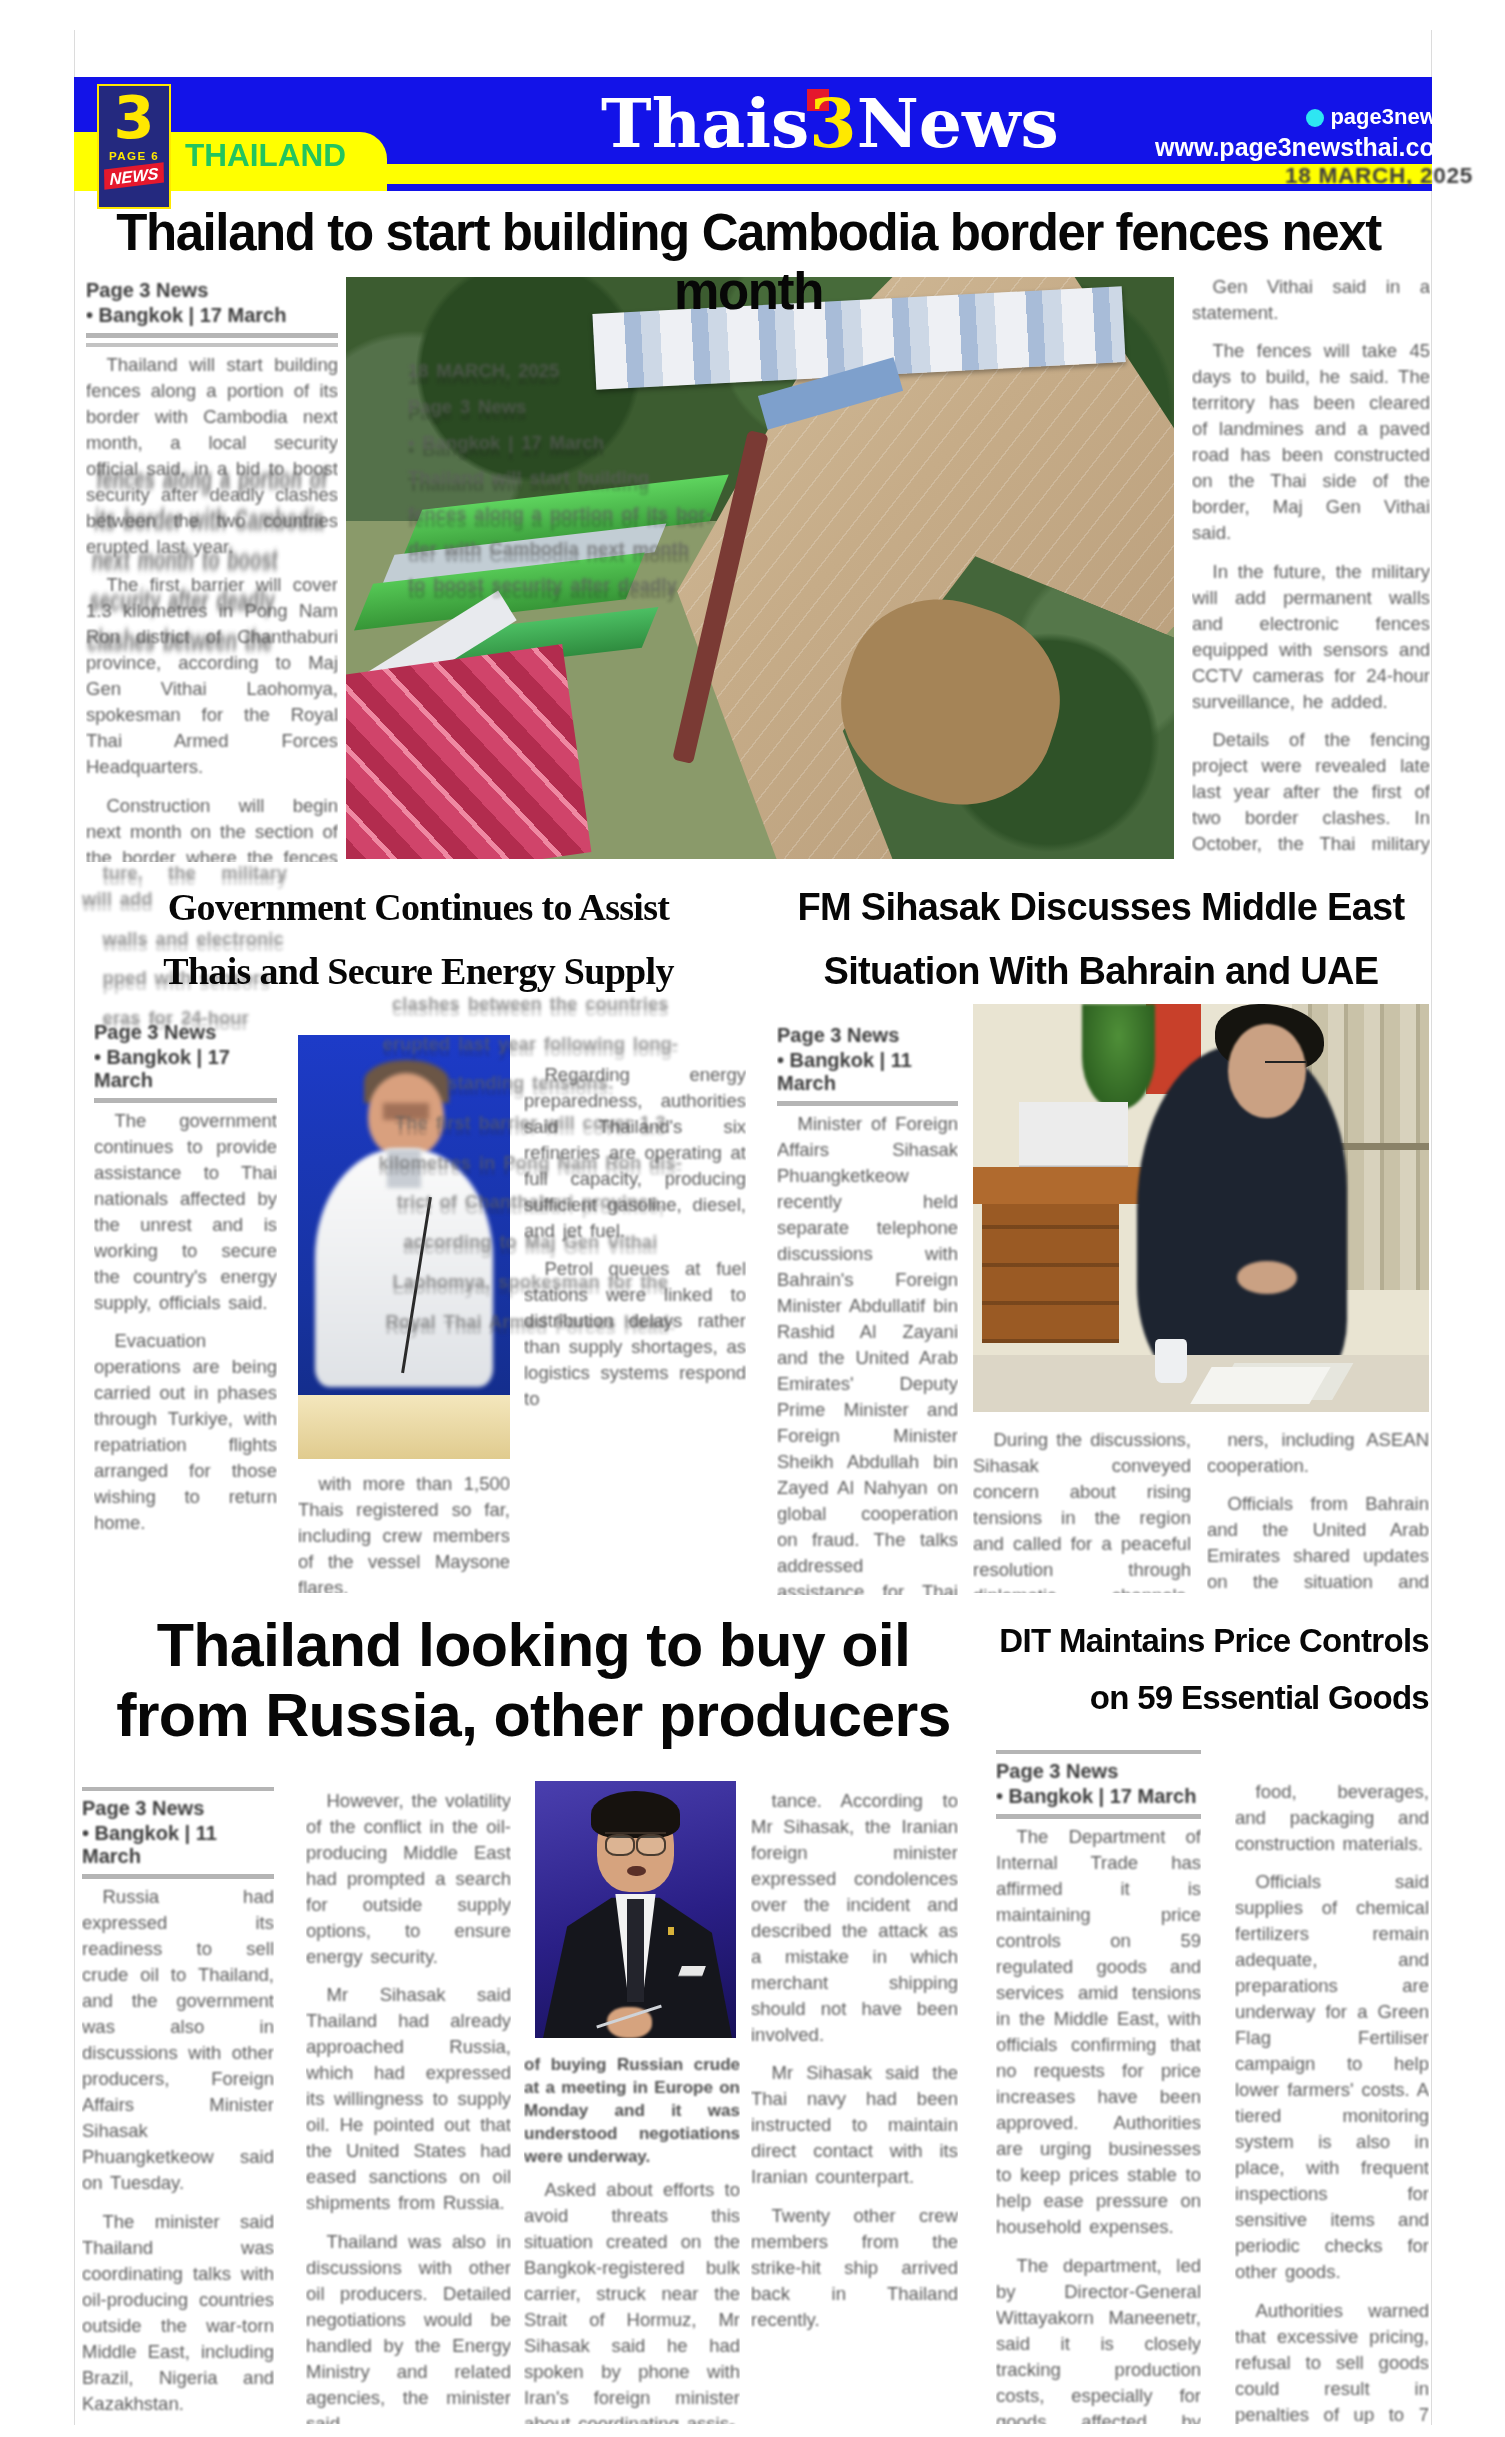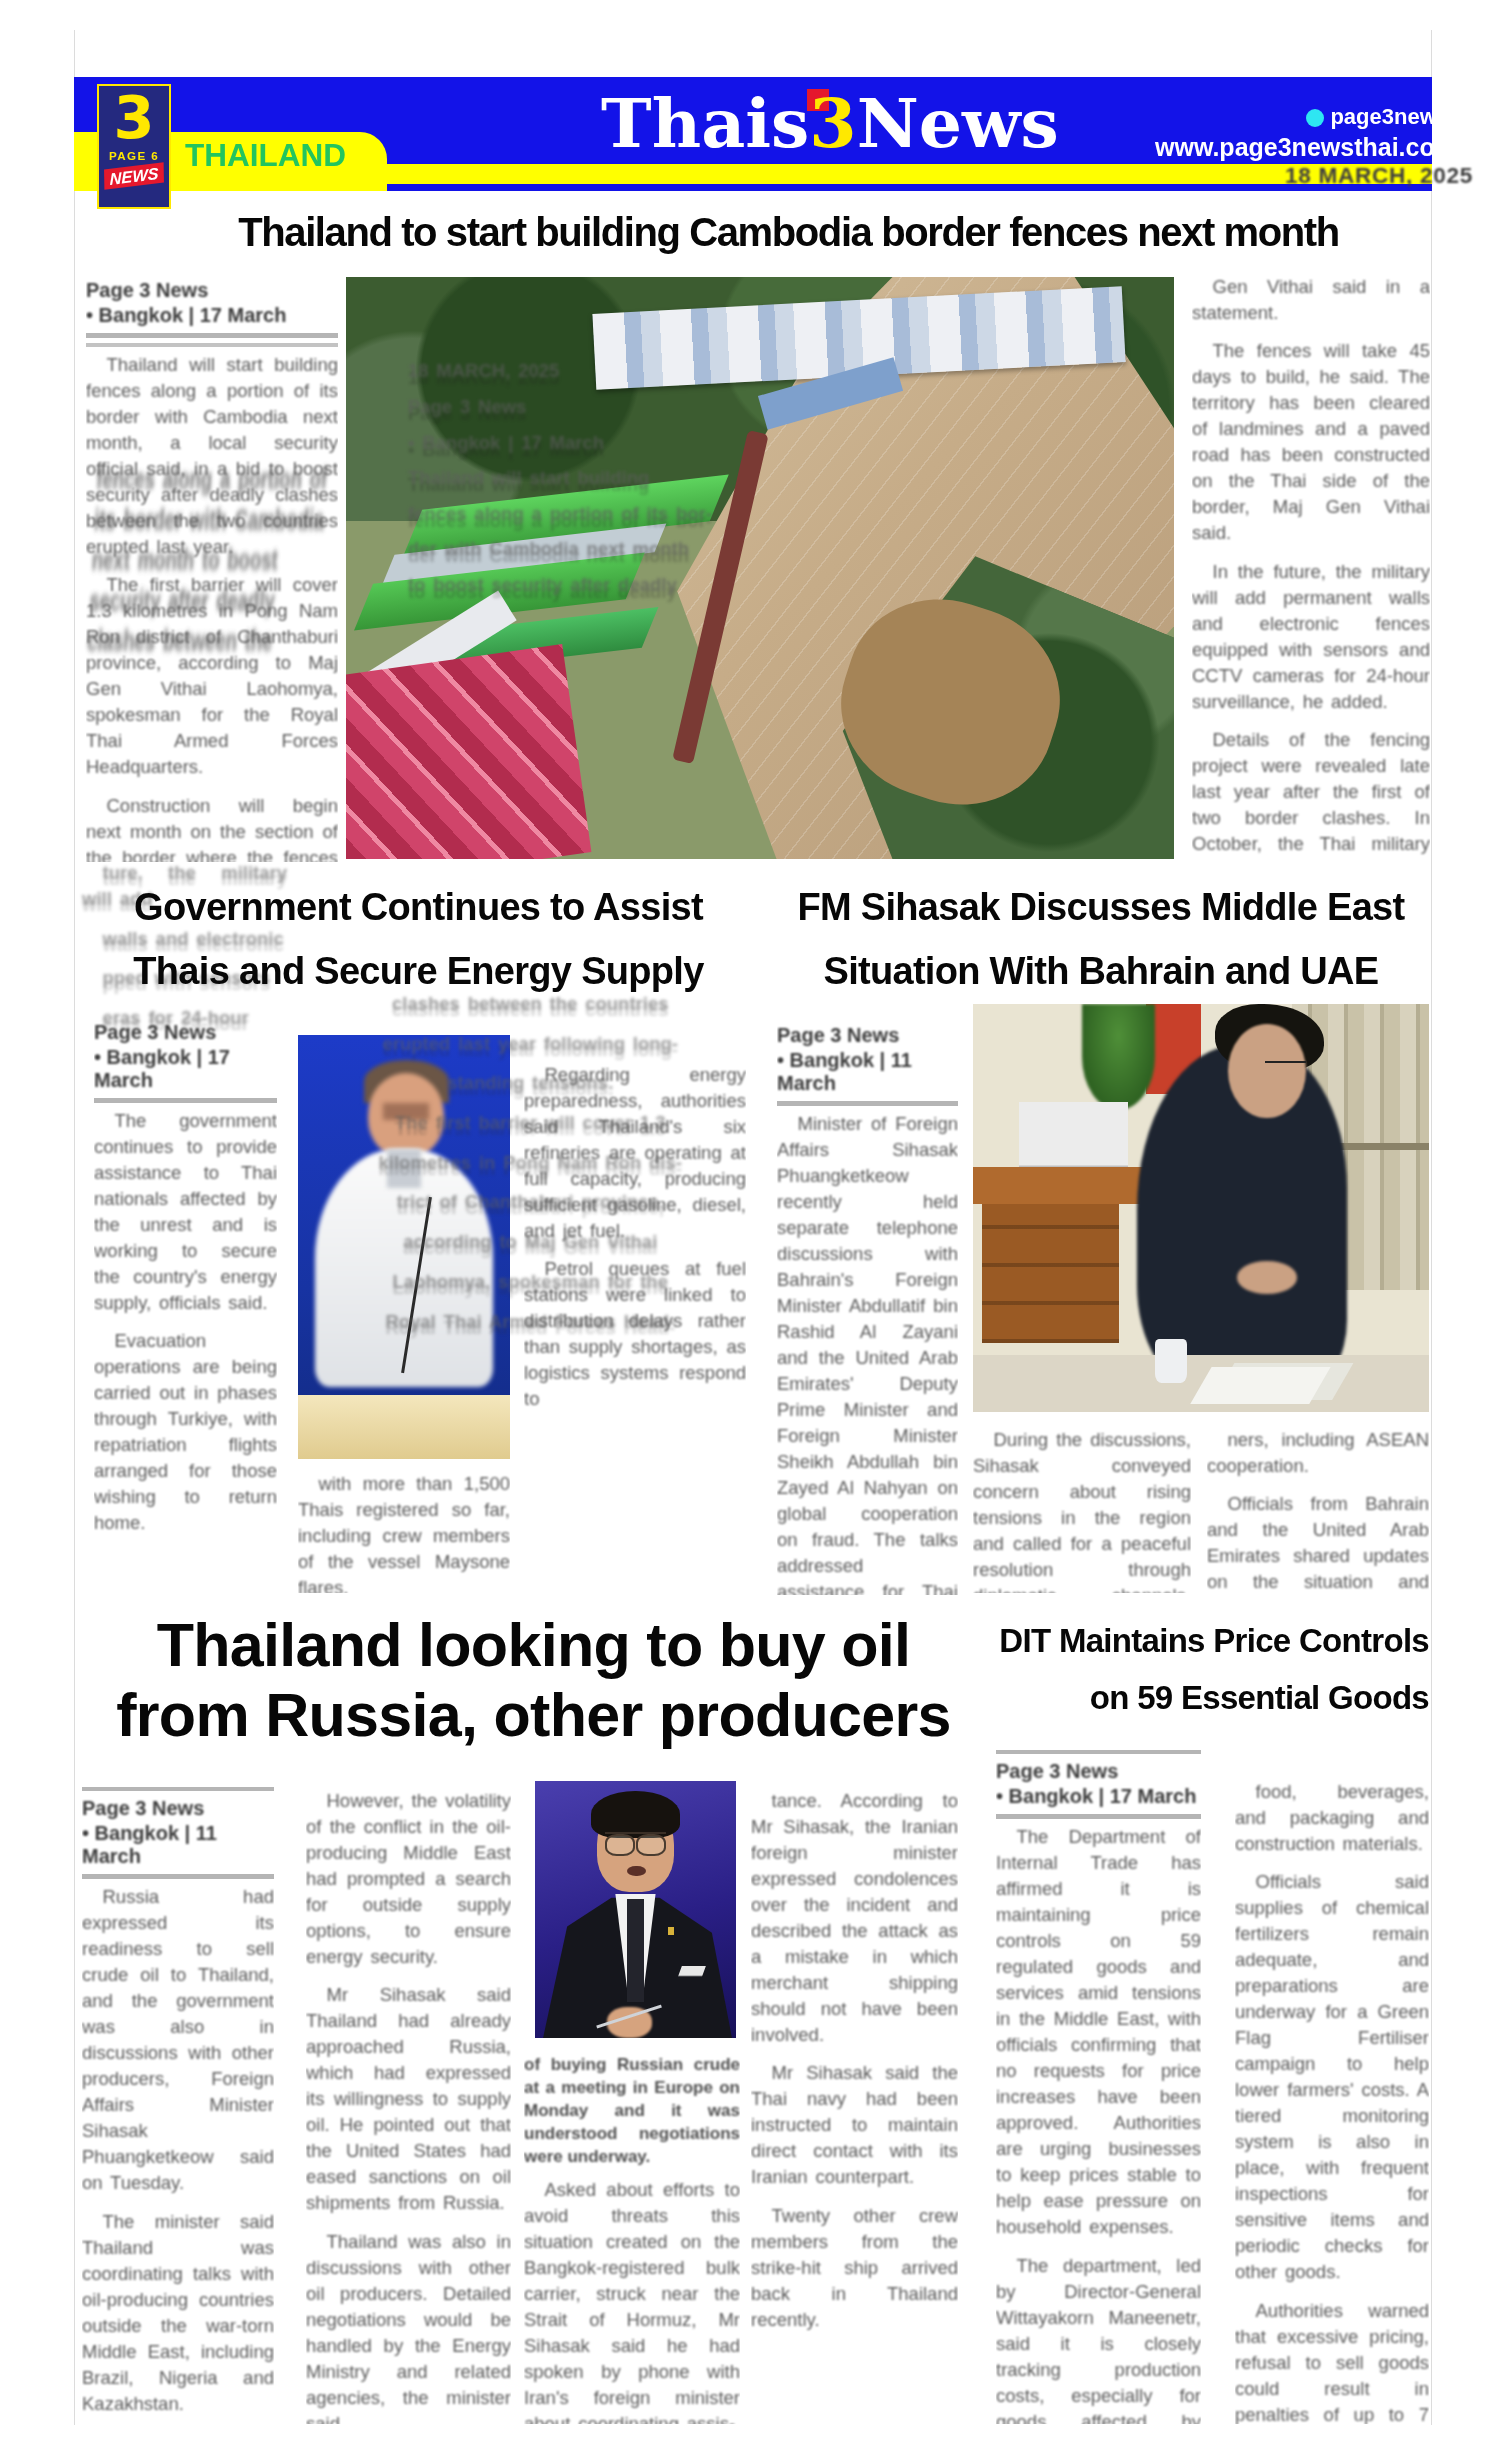--- a/index.html
+++ b/index.html
@@ -24,22 +24,22 @@
   .m3num{position:relative;color:#ffe800;}
   #social{position:absolute;left:1122px;top:27px;width:253px;text-align:right;color:#ffffff;font-weight:bold;font-size:22px;}
   .dot{display:inline-block;width:18px;height:18px;border-radius:50%;background:#2ee6f2;margin-right:6.8px;vertical-align:middle;}
   #website{position:absolute;left:1081px;top:56px;width:294px;text-align:right;color:#ffffff;font-weight:bold;font-size:25px;}
   #bignum{position:absolute;left:1384px;top:-2.7px;font-size:101px;line-height:101px;font-weight:bold;color:#ffffff;}
   #dateline{position:absolute;left:1136px;top:86px;width:263px;text-align:right;font-size:22.6px;font-weight:bold;
         color:#3f3f3f;filter:blur(0.8px);letter-spacing:0.7px;z-index:6;}
   
   .headline{position:absolute;font-weight:bold;color:#070707;text-align:center;z-index:4;}
   .headline p{margin:0;}
-  #h1{left:74px;top:203px;width:1349px;font-size:40px;line-height:59px;letter-spacing:-1.4px;filter:blur(0.3px);margin-left:40px;}
-  #h2{left:86px;top:875px;width:665px;font-size:38px;line-height:64px;letter-spacing:-0.7px;filter:blur(0.4px);}
+  #h1{left:74px;top:203px;width:1349px;font-size:51px;line-height:59px;letter-spacing:-1.4px;filter:blur(0.3px);}
+  #h2{left:86px;top:875px;width:665px;font-size:38px;line-height:64px;letter-spacing:-0.7px;filter:blur(0.4px);font-family:Liberation Serif, serif;}
   #h3{left:772px;top:875px;width:658px;font-size:38px;line-height:64px;letter-spacing:-0.7px;filter:blur(0.4px);}
   #h4{left:102px;top:1610px;width:863px;font-size:61px;line-height:70px;letter-spacing:-0.7px;filter:blur(0.3px);}
   #h5{left:988px;top:1612px;width:441px;font-size:33px;line-height:57px;letter-spacing:-0.7px;filter:blur(0.4px);text-align:right;}
   
   .col{position:absolute;overflow:hidden;}
   .para{font-size:18.5px;line-height:26px;text-align:justify;color:#5c5c5c;filter:blur(1.2px);
         margin:0 0 12.3px;text-indent:20.5px;word-spacing:2.7px;}
   .rule{height:4.8px;background:#b5b5b5;margin:5.5px 0;}
   .rule.thin{height:3.4px;background:#c3c3c3;}
   .byline-src,.byline-place{font-size:20px;font-weight:bold;color:#3c3c3c;filter:blur(0.8px);

